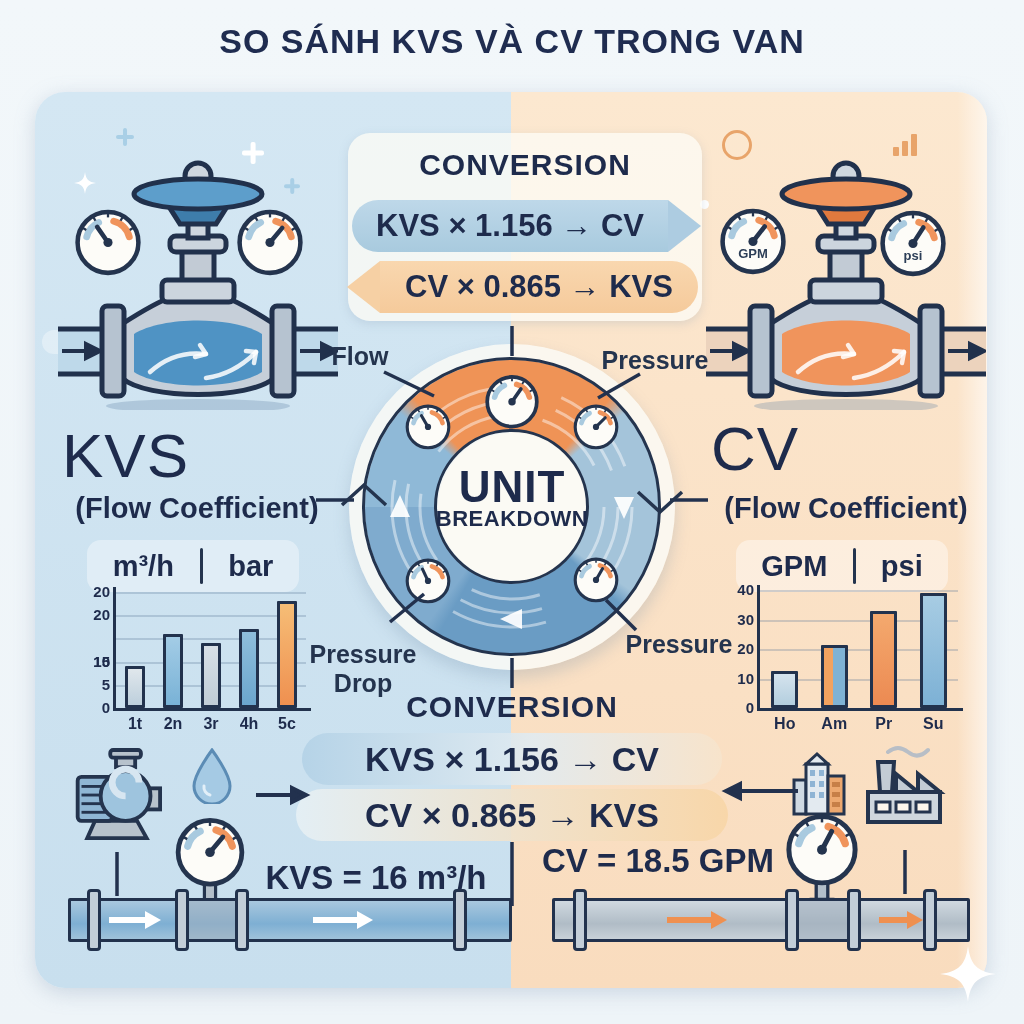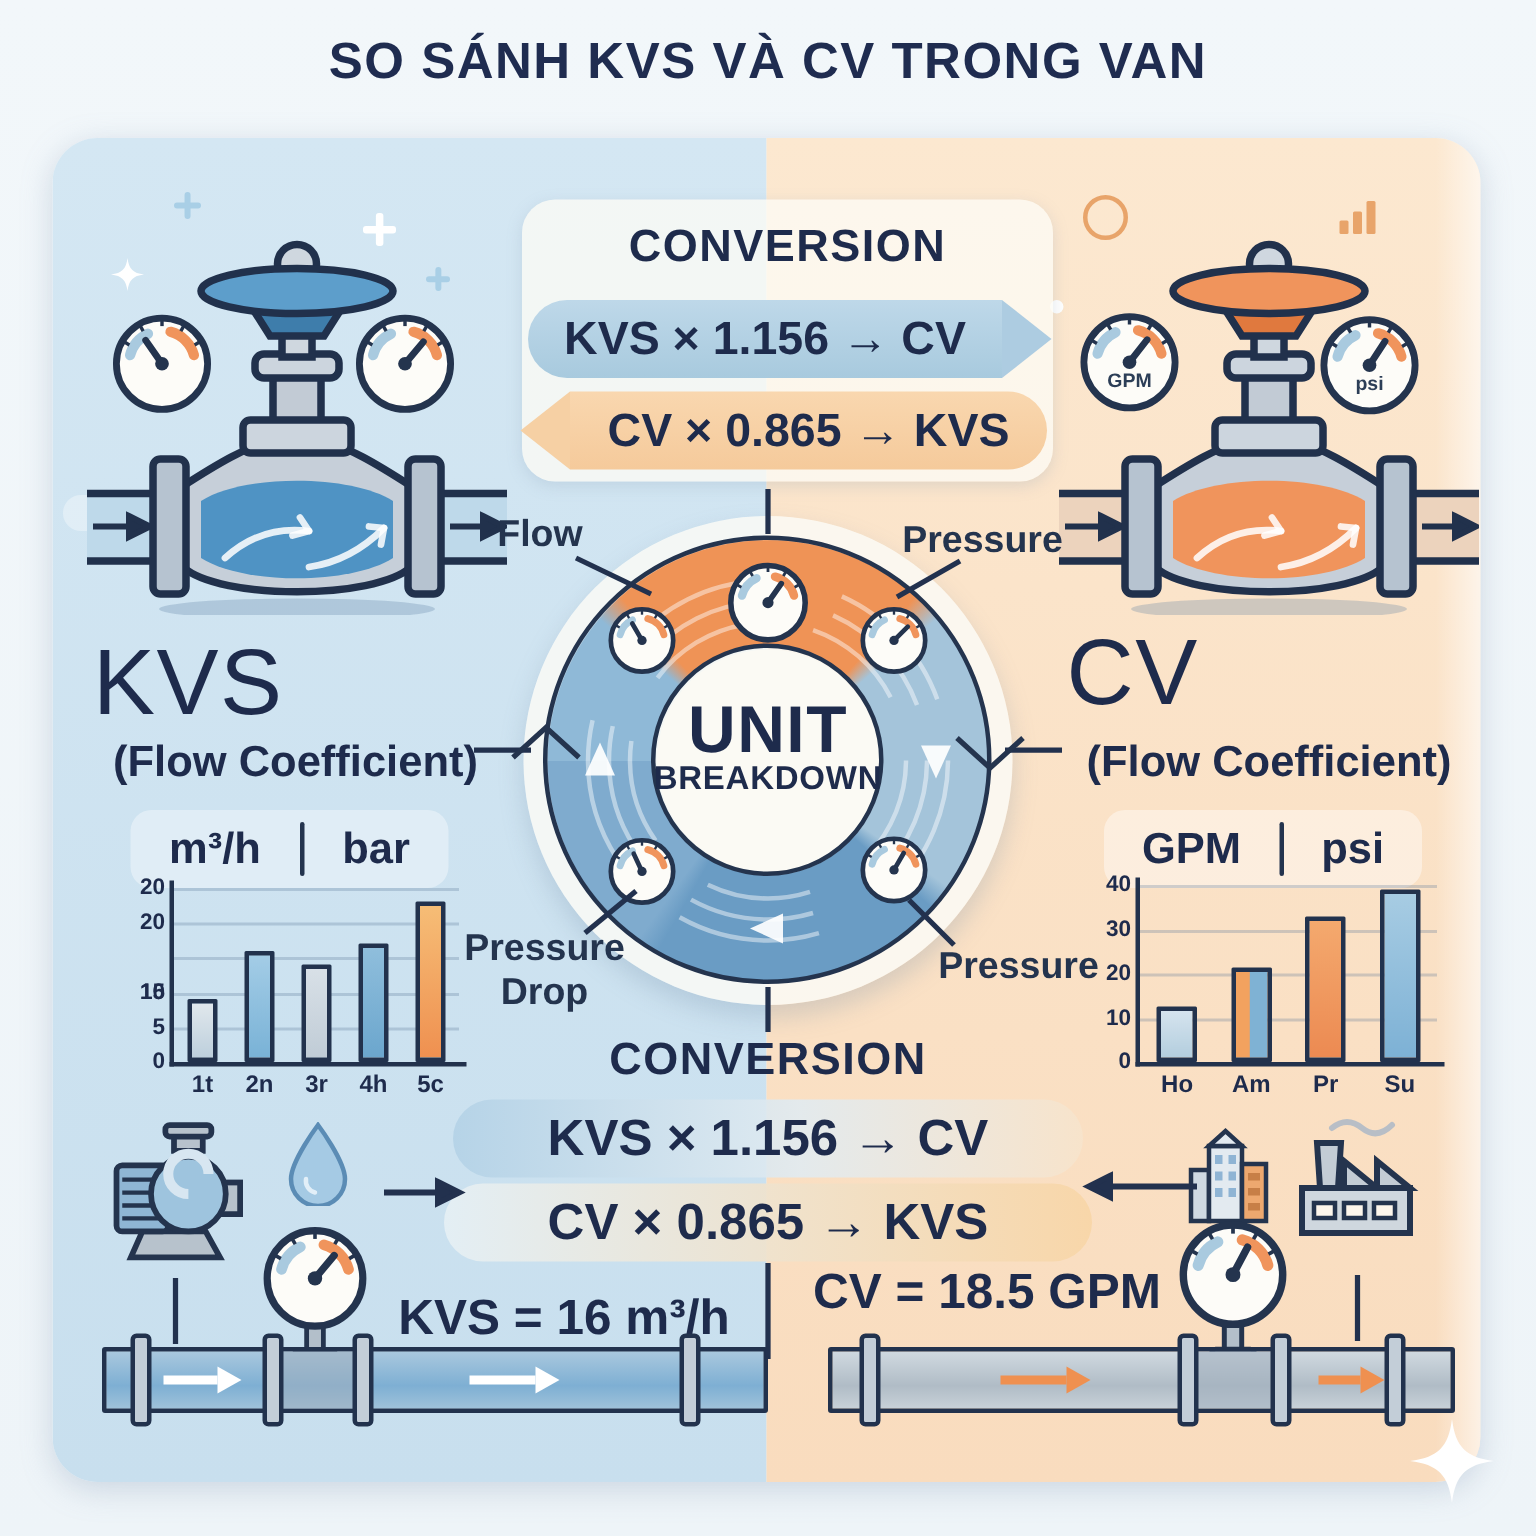--- a/index.html
+++ b/index.html
@@ -385,21 +385,21 @@
       <line x1="33.5" y1="19.4" x2="31.0" y2="15.1" stroke="#24344e" stroke-width="3"></line>
       <line x1="50.0" y1="15.0" x2="50.0" y2="10.0" stroke="#24344e" stroke-width="3"></line>
       <line x1="66.5" y1="19.4" x2="69.0" y2="15.1" stroke="#24344e" stroke-width="3"></line>
       <line x1="78.6" y1="31.5" x2="82.9" y2="29.0" stroke="#24344e" stroke-width="3"></line>
       <line x1="50" y1="48" x2="62.5" y2="26.3" stroke="#24344e" stroke-width="6" stroke-linecap="round"></line>
       <circle cx="50" cy="48" r="6" fill="#24344e"></circle>
     </svg></div>
 
 <div class="abs ring-label" style="left:318px;top:342px;width:84px;">Flow</div>
 <div class="abs ring-label" style="left:590px;top:346px;width:130px;">Pressure</div>
-<div class="abs ring-label" style="left:308px;top:618px;width:110px;">Pressure Drop</div>
+<div class="abs ring-label" style="left:308px;top:640px;width:110px;">Pressure Drop</div>
 <div class="abs ring-label" style="left:614px;top:630px;width:130px;">Pressure</div>
 
 <div class="abs" id="conv-bot-heading">CONVERSION</div>
 <div class="abs ctr formula" id="f-bot-1">KVS × 1.156 → CV</div>
 <div class="abs ctr formula" id="f-bot-2">CV × 0.865 → KVS</div>
 
 <svg class="abs" style="left:70px;top:748px;" width="92" height="96" viewBox="0 0 96 100">
   <path d="M26,76 L18,94 L80,94 L70,76 Z" fill="#b7c2cc" stroke="#24344e" stroke-width="4"></path>
   <rect x="48" y="8" width="20" height="12" fill="#b7c2cc" stroke="#24344e" stroke-width="4"></rect>
   <rect x="42" y="2" width="32" height="8" rx="3" fill="#b7c2cc" stroke="#24344e" stroke-width="4"></rect>

